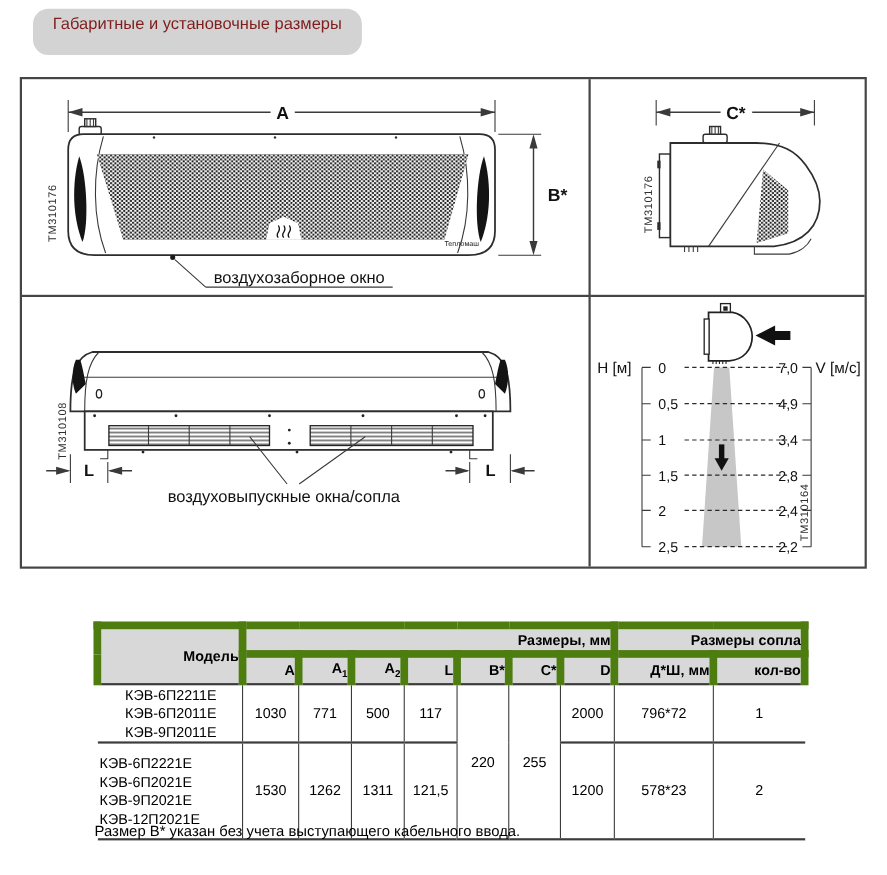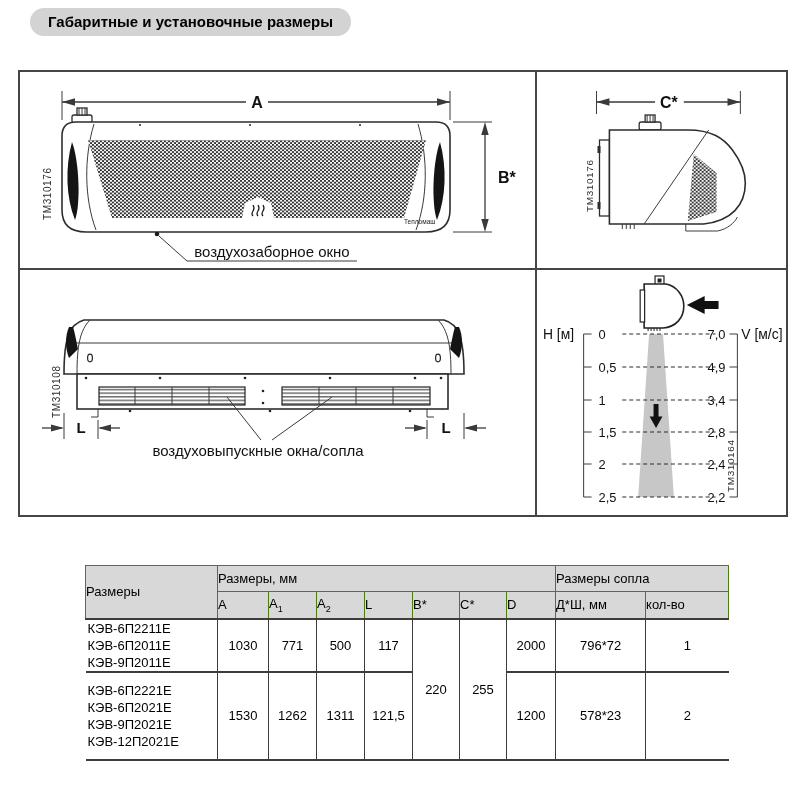--- a/index.html
+++ b/index.html
@@ -5,22 +5,22 @@
   * { margin:0; padding:0; box-sizing:border-box; }
   html,body { background:#ffffff; }
   body {
     width:806px; height:795px; position:relative;
     font-family:"Liberation Sans","DejaVu Sans",sans-serif;
     color:#1a1a1a; overflow:hidden;
   }
   .title-pill {
     position:absolute; left:30px; top:8px;
     background:#d3d3d3; border-radius:14px;
-    padding:5px 18px 6px 18px;
-    font-size:15px; font-weight:bold; color:#000000;
+    padding:5px 18px 20px 18px;
+    font-size:15px; font-weight:normal; color:#7f1d1d;
   }
   .draw-box {
     position:absolute; left:18px; top:70px; width:770px; height:447px;
     border:2px solid #454545;
     display:grid;
     grid-template-columns:517px 1fr;
     grid-template-rows:198px 1fr;
   }
   .cell { position:relative; }
   .cell.c1 { border-right:2px solid #454545; border-bottom:2px solid #454545; }
@@ -41,33 +41,33 @@
   .body-ln { stroke:#2d2d2d; stroke-width:1.6; fill:#fff; }
   .arr { fill:#3a3a3a; stroke:none; }
   .blk { fill:#141414; stroke:none; }
 
   .spec-table {
     position:absolute; left:85px; top:565px; width:643px;
     border-collapse:collapse; table-layout:fixed;
     font-size:13px; color:#000;
   }
   .spec-table th {
-    background:#d8d8d8; font-weight:normal; font-size:13px;
-    border:1px solid #4d7c0f; text-align:left; vertical-align:middle;
+    background:#d8d8d8; font-weight:bold; font-size:13px;
+    border:7px solid #4d7c0f; text-align:right; vertical-align:middle;
   }
   .spec-table tr.hrow1 th { height:26px; }
   .spec-table tr.hrow2 th { height:27px; border-bottom:2px solid #3c3c3c; }
   .spec-table th.model-h { border-bottom:2px solid #3c3c3c; }
   .spec-table td {
     border-left:1px solid #3c3c3c; border-right:1px solid #3c3c3c;
     text-align:center; vertical-align:middle; background:#fff;
   }
   .spec-table td.model-cell { text-align:left; padding-left:2px; border-left:none; line-height:1.32; }
   .spec-table td.last { border-right:none; }
-  .spec-table tr.g1 td { border-bottom:2px solid #3c3c3c; height:48px; }
+  .spec-table tr.g1 td { border-bottom:2px solid #3c3c3c; height:48px;text-align:center; }
   .spec-table tr.g2 td { border-bottom:2px solid #3c3c3c; height:88px; }
   .spec-table sub { font-size:9px; }
   .footnotes {
     position:absolute; left:86px; top:747px;
     font-size:13.5px; line-height:1.4; color:#000;
   }
 </style>
 </head>
 <body>
 
@@ -302,21 +302,21 @@
       <col style="width:48px">
     <col style="width:48px">
       <col style="width:47px">
       <col style="width:47px">
       <col style="width:49px">
     <col style="width:90px">
       <col style="width:83px">
   </colgroup>
   <thead>
     <tr class="hrow1">
-      <th rowspan="2" class="model-h">Размеры</th>
+      <th rowspan="2" class="model-h">Модель</th>
       <th colspan="7">Размеры, мм</th>
       <th colspan="2">Размеры сопла</th>
     </tr>
     <tr class="hrow2">
       <th><span>A</span></th>
       <th><span>A</span><sub>1</sub></th>
       <th><span>A</span><sub>2</sub></th>
       <th><span>L</span></th>
       <th><span>B*</span></th>
       <th><span>C*</span></th>
@@ -354,13 +354,14 @@
       <td>1311</td>
       <td>121,5</td>
       <td>1200</td>
       <td>578*23</td>
       <td class="last">2</td>
     </tr>
   </tbody>
 </table>
 
 <div class="footnotes">
+  <div>Размер В* указан без учета выступающего кабельного ввода.</div>
 </div>
 
 </body></html>

